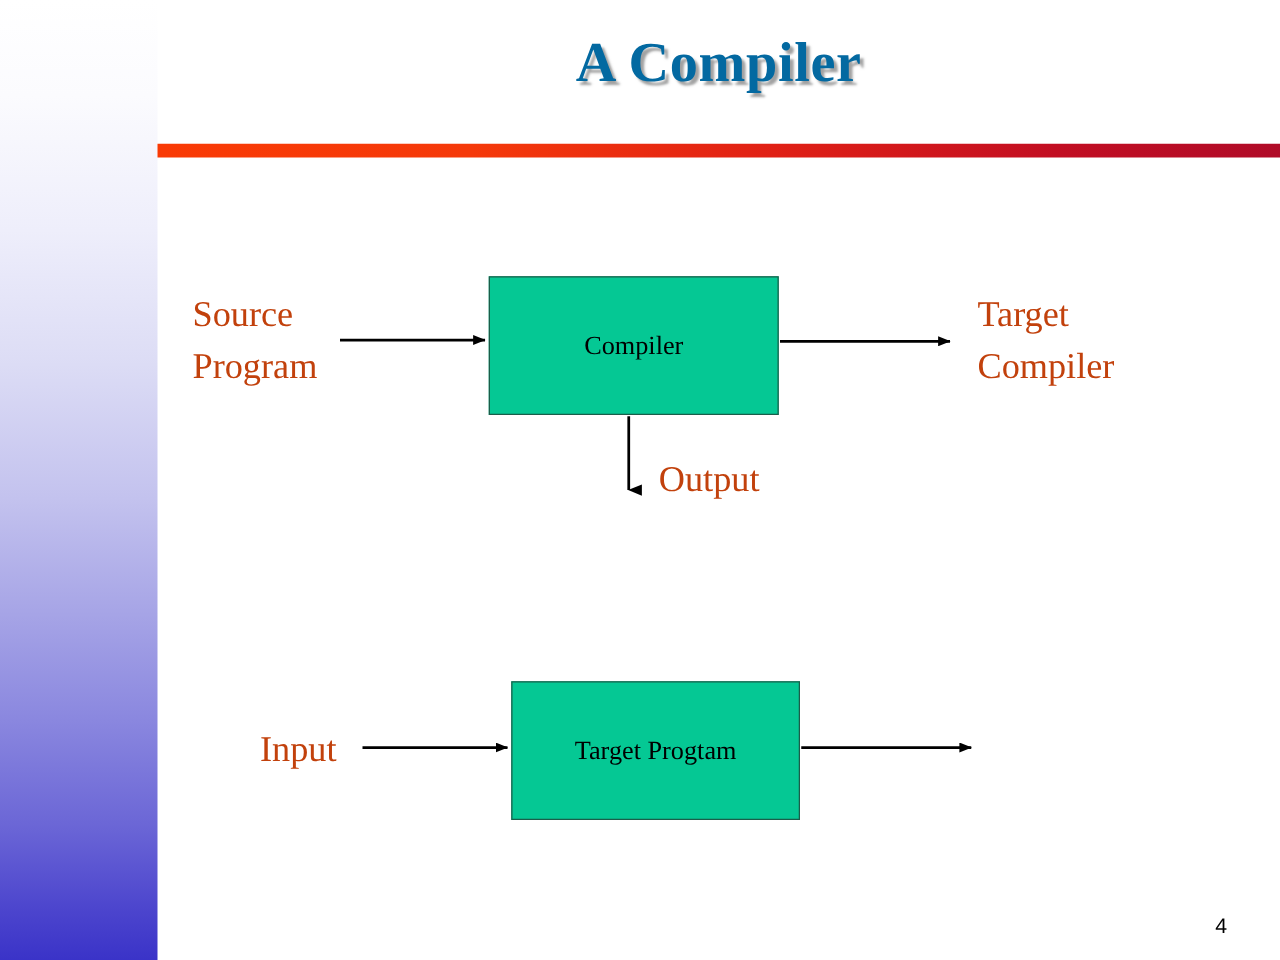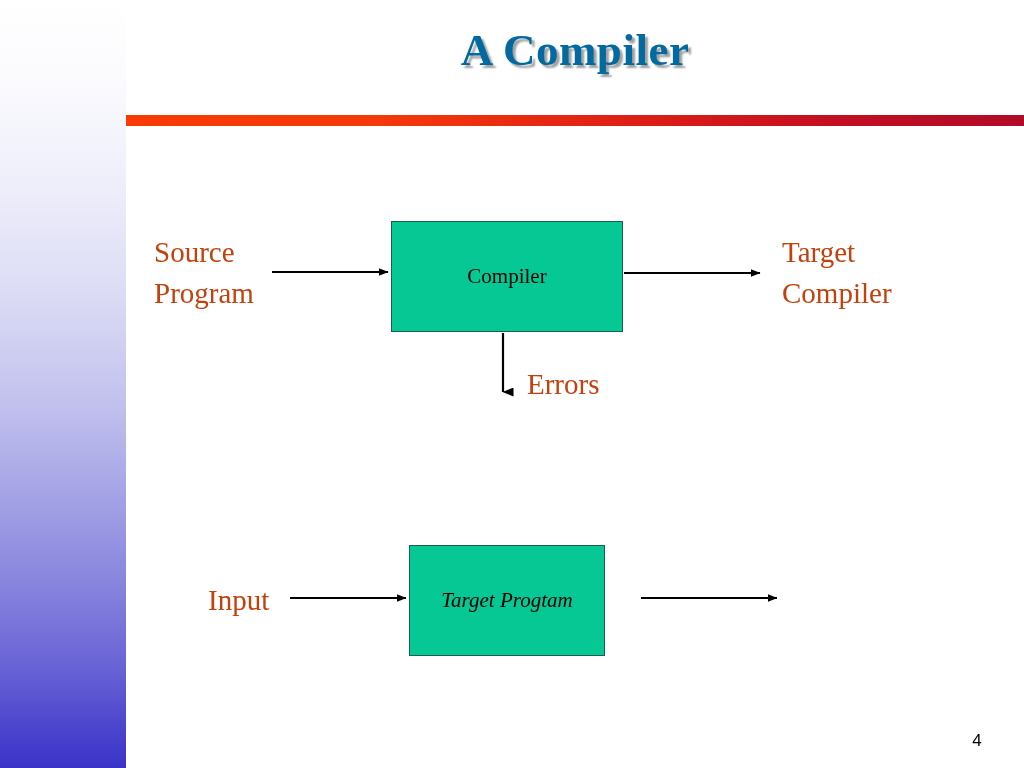--- a/index.html
+++ b/index.html
@@ -77,23 +77,22 @@
   }
   #box-compiler {
     left: 391px;
     top: 221px;
     width: 232px;
     height: 111px;
   }
   #box-target-program {
     left: 409px;
     top: 545px;
-    width: 196px;
+    width: 231px;
     height: 111px;
-    font-style: italic;
   }
 
   
   .label {
     position: absolute;
     color: #c2410c;
     font-size: 29px;
     line-height: 41px;
     white-space: pre-line;
   }
@@ -160,21 +159,21 @@
   <div class="label" id="label-source-program">Source
 Program</div>
 
   <div class="box" id="box-compiler">
     <span>Compiler</span>
   </div>
 
   <div class="label" id="label-target-program">Target
 Compiler</div>
 
-  <div class="label" id="label-errors">Errors</div>
+  <div class="label" id="label-errors">Output</div>
 
   <div class="label" id="label-input">Input</div>
 
   <div class="box" id="box-target-program">
     <span>Target Progtam</span>
   </div>
 
 
   <div class="slide-number">4</div>
 

